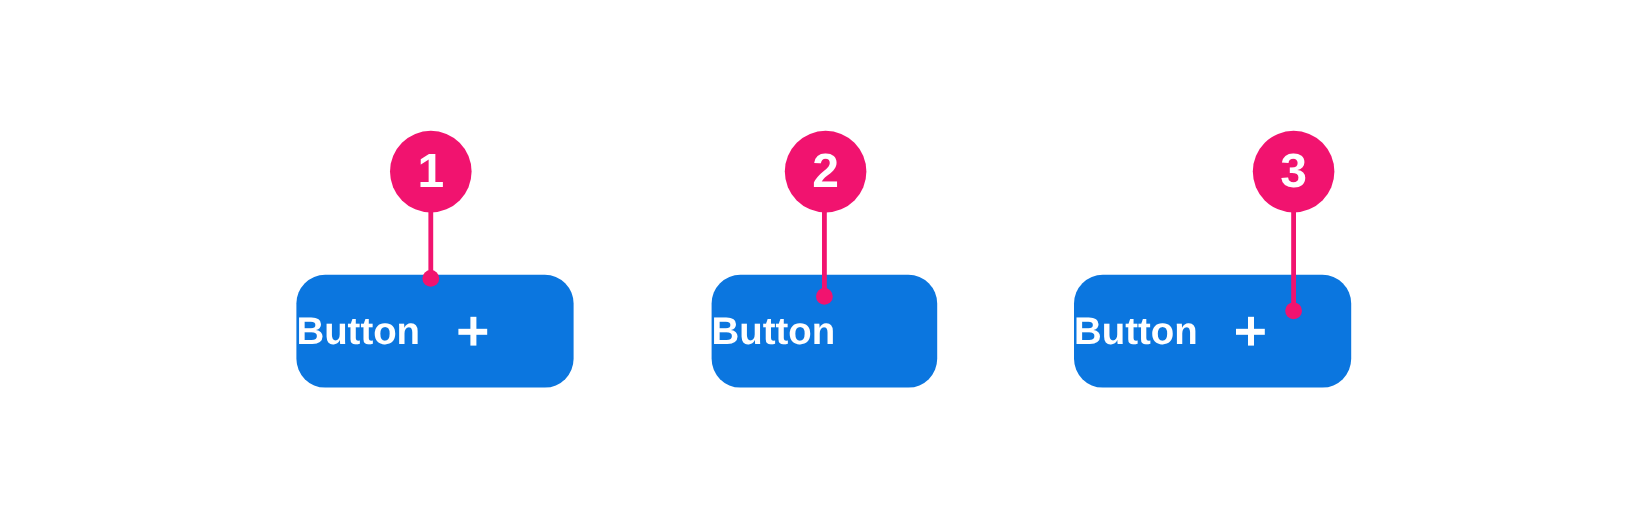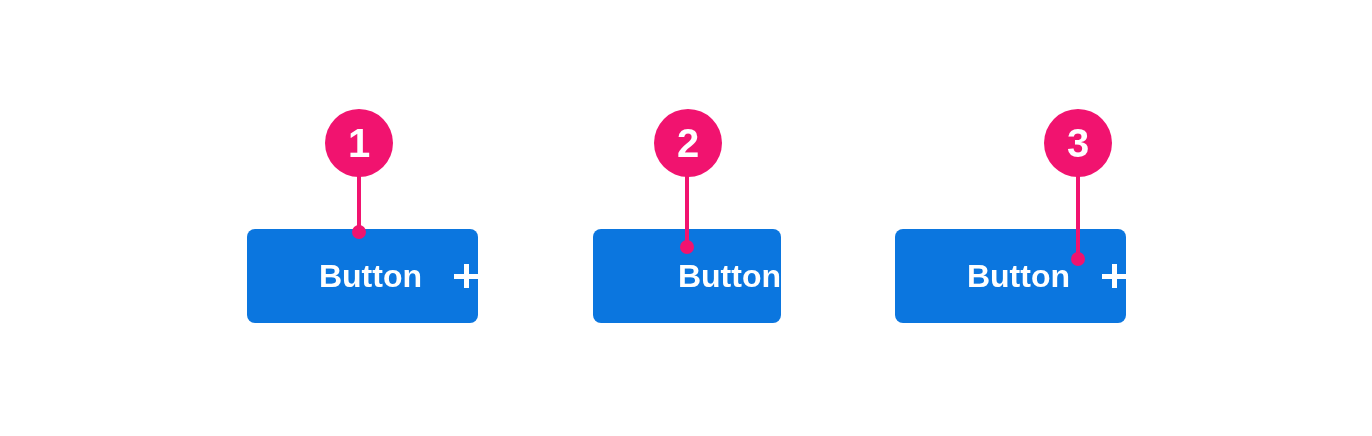--- a/index.html
+++ b/index.html
@@ -20,24 +20,24 @@
     overflow: hidden;
   }
 
   
   .ui-button {
     position: absolute;
     top: 229px;
     height: 94px;
     background: var(--button_blue);
     border: none;
-    border-radius: 8px;
+    border-radius: 24px;
     display: flex;
     align-items: center;
-    justify-content: flex-end;
+    justify-content: flex-start;
     gap: 32px;
     cursor: pointer;
     color: var(--text_white);
     z-index: 1;
   }
   .ui-button .btn-label {
     font-size: 32px;
     font-weight: 700;
     color: var(--text_white);
     line-height: 1;

